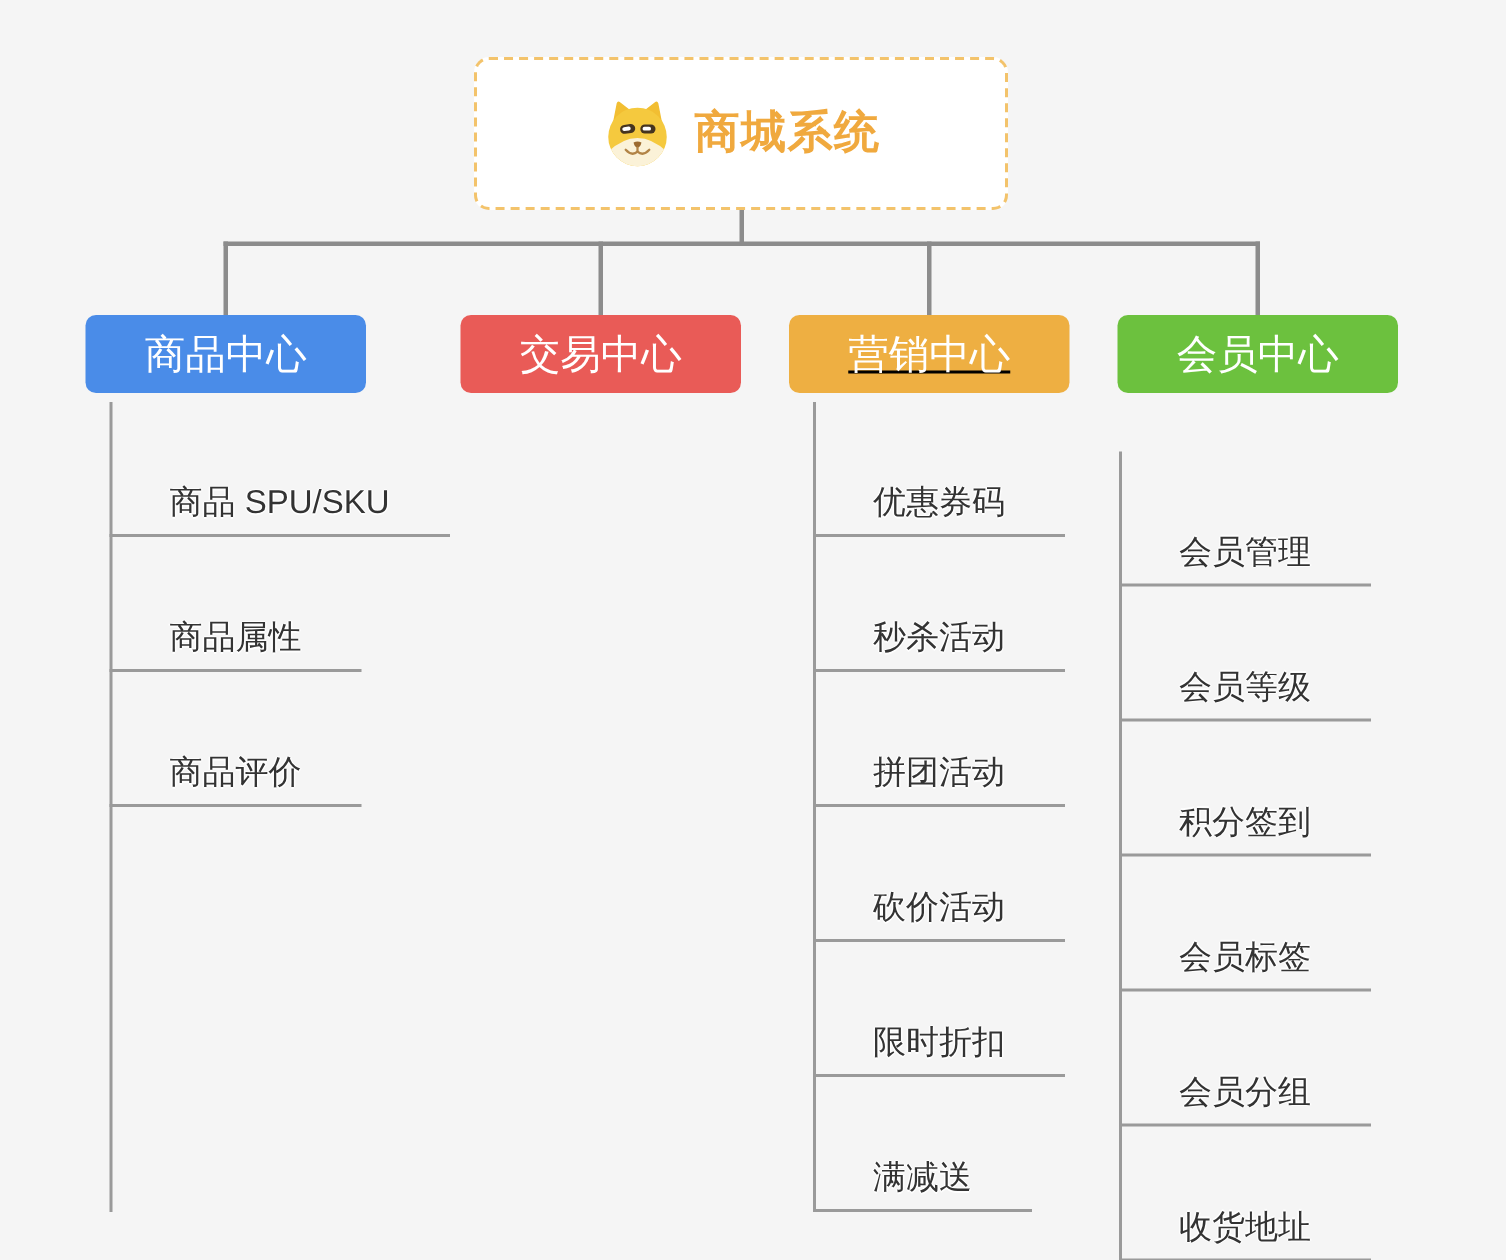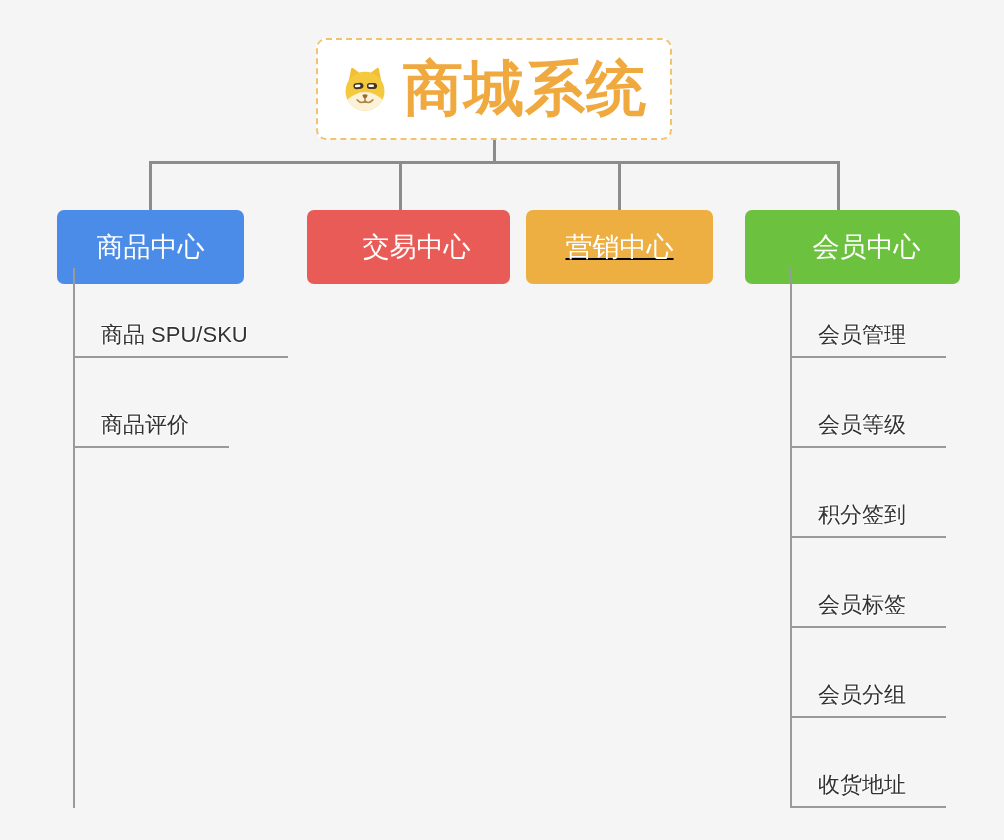--- a/index.html
+++ b/index.html
@@ -12,42 +12,42 @@
   }
   .connector{position:absolute;background:var(--connector,#8C8C8C);}
   .root-node{
     position:absolute;left:316px;top:38px;width:356px;height:102px;
     box-sizing:border-box;background:#fff;
     border:2px dashed var(--root-border,#F3C36B);
     border-radius:10px;
     display:flex;align-items:center;justify-content:center;gap:14px;
   }
   .root-title{
-    font-size:60px;font-weight:700;color:var(--root-text,#F0A93E);
+    font-size:30px;font-weight:700;color:var(--root-text,#F0A93E);
     letter-spacing:1px;line-height:1;
   }
   .branch{
-    position:absolute;top:210px;width:187px;height:74px;
+    position:absolute;top:210px;width:187px;height:52px;
     border-radius:7px;
     display:flex;align-items:center;justify-content:center;
   }
   .branch-label{color:#fff;font-size:27px;line-height:1;}
   .column{
     position:absolute;top:268px;height:540px;
     border-left:2px solid var(--leaf-line,#9A9A9A);
   }
   .leaf{
     height:90px;
     display:flex;flex-direction:column;
     justify-content:flex-end;align-items:flex-start;
   }
   .leaf-label{
     display:inline-block;white-space:nowrap;
     margin-left:-2px;
-    padding:0 40px 6px 28px;
+    padding:0 40px 6px 40px;
     border-bottom:2px solid var(--leaf-line,#9A9A9A);
     font-size:22px;color:var(--leaf-text,#333);
     text-shadow:0 1px 0 rgba(255,255,255,.85),0 -1px 0 rgba(255,255,255,.85),
                 1px 0 0 rgba(255,255,255,.85),-1px 0 0 rgba(255,255,255,.85);
   }
 </style>
 </head>
 <body>
 
 <div class="canvas" id="canvas" style="--bg: #F5F5F5; --connector: #8C8C8C; --leaf-line: #9A9A9A; --root-border: #F3C36B; --root-text: #F0A93E; --leaf-text: #333333;">
@@ -84,36 +84,59 @@
     <div class="connector" style="left: 148.5px; top: 161px; width: 691px; height: 3px;"></div>
     <div class="connector" style="left: 148.5px; top: 161px; width: 3px; height: 49px;"></div>
     <div class="branch" style="left: 57px; background: rgb(74, 140, 232);">
       <span class="branch-label">商品中心</span>
     </div>
     <div class="column" style="left: 73px;">
       <div class="leaf">
         <span class="leaf-label">商品 SPU/SKU</span>
       </div>
       <div class="leaf">
+        <span class="leaf-label">商品属性</span>
+      </div>
+      <div class="leaf">
         <span class="leaf-label">商品评价</span>
       </div>
     </div>
     <div class="connector" style="left: 398.5px; top: 161px; width: 3px; height: 49px;"></div>
-    <div class="branch" style="left: 307px; background: rgb(233, 91, 87); padding-left: 16px;">
+    <div class="branch" style="left: 307px; background: rgb(233, 91, 87);">
       <span class="branch-label">交易中心</span>
     </div>
     <div class="connector" style="left: 617.5px; top: 161px; width: 3px; height: 49px;"></div>
     <div class="branch" style="left: 526px; background: rgb(238, 175, 66); text-decoration: underline;">
       <span class="branch-label">营销中心</span>
     </div>
+    <div class="column" style="left: 542px;">
+      <div class="leaf">
+        <span class="leaf-label">优惠券码</span>
+      </div>
+      <div class="leaf">
+        <span class="leaf-label">秒杀活动</span>
+      </div>
+      <div class="leaf">
+        <span class="leaf-label">拼团活动</span>
+      </div>
+      <div class="leaf">
+        <span class="leaf-label">砍价活动</span>
+      </div>
+      <div class="leaf">
+        <span class="leaf-label">限时折扣</span>
+      </div>
+      <div class="leaf">
+        <span class="leaf-label">满减送</span>
+      </div>
+    </div>
     <div class="connector" style="left: 836.5px; top: 161px; width: 3px; height: 49px;"></div>
-    <div class="branch" style="left: 745px; background: rgb(108, 193, 62); padding-left: 28px;">
+    <div class="branch" style="left: 745px; background: rgb(108, 193, 62);">
       <span class="branch-label">会员中心</span>
     </div>
-    <div class="column" style="left: 790px;">
+    <div class="column" style="left: 746px; margin-top: 33px;">
       <div class="leaf">
         <span class="leaf-label">会员管理</span>
       </div>
       <div class="leaf">
         <span class="leaf-label">会员等级</span>
       </div>
       <div class="leaf">
         <span class="leaf-label">积分签到</span>
       </div>
       <div class="leaf">

